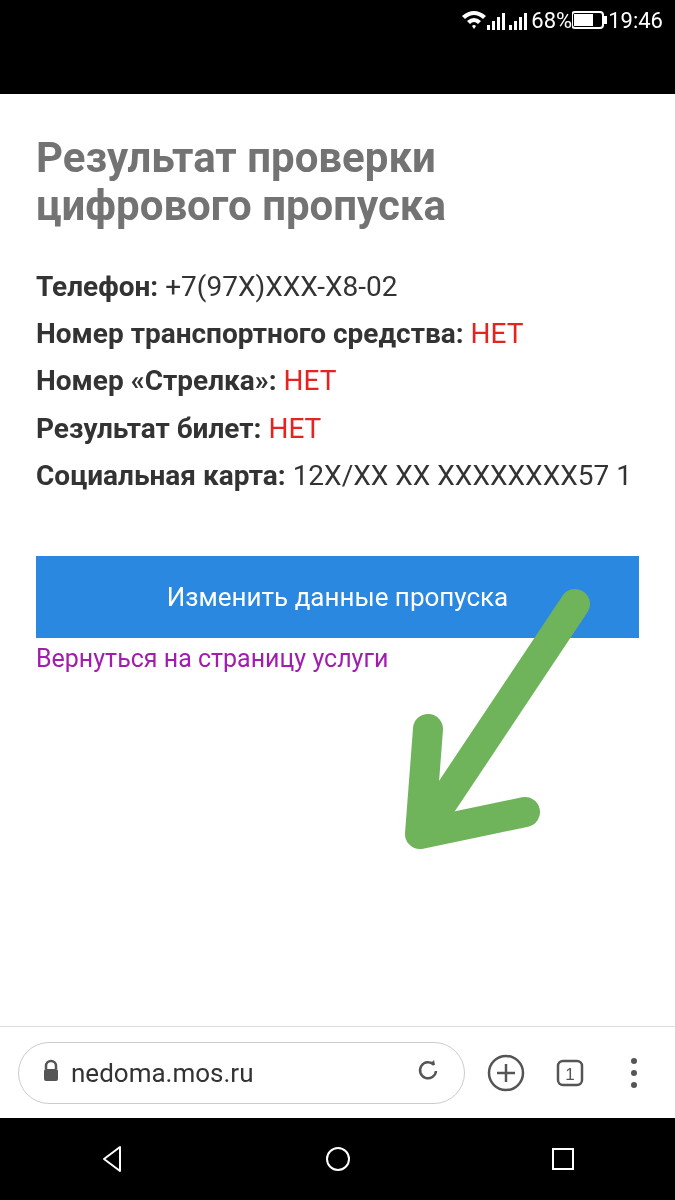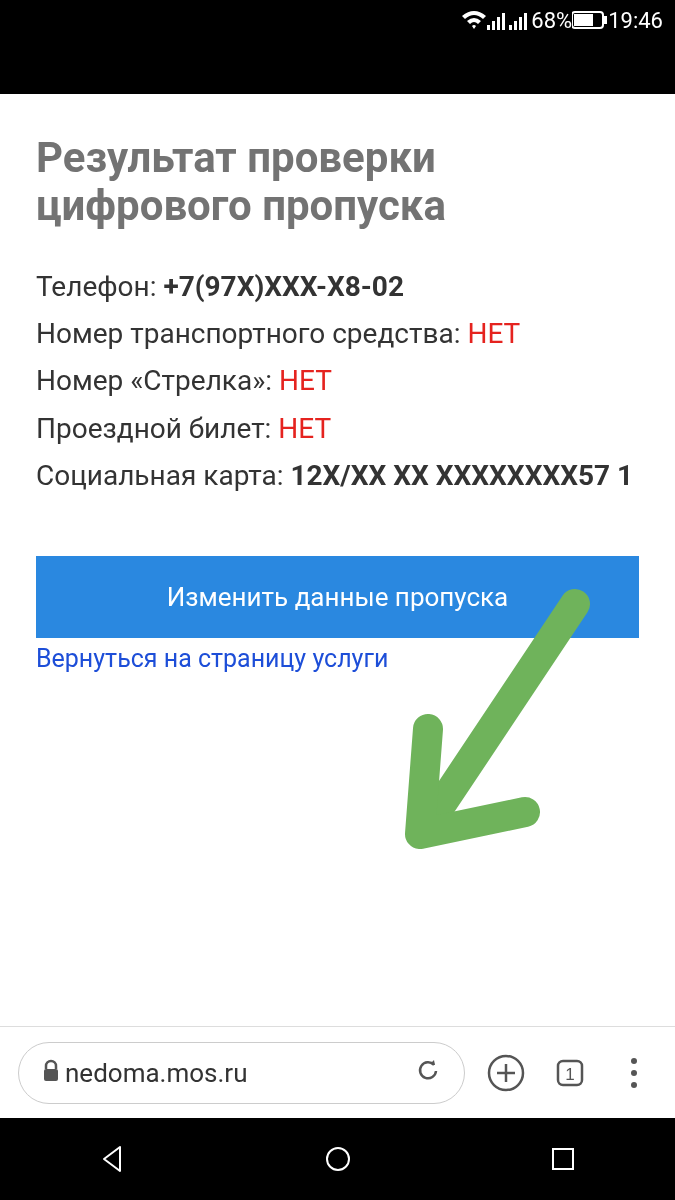--- a/index.html
+++ b/index.html
@@ -36,41 +36,41 @@
       color: #737373;
       line-height: 1.15;
       margin-bottom: 34px;
     }
     .field-row {
       font-size: 28px;
       color: #333;
       line-height: 1.55;
       margin-bottom: 4px;
     }
-    .field-label { font-weight: 400; }
-    .field-value { font-weight: 700; }
+    .field-label { font-weight: 700; }
+    .field-value { font-weight: 400; }
     .value-red {
       color: #e5231f;
       font-weight: 400;
     }
     .primary-btn {
       width: 100%;
       background: #2a88e0;
       color: #fff;
       border: none;
       padding: 26px 20px;
       font-size: 26px;
       text-align: center;
       margin-top: 54px;
       cursor: pointer;
       font-family: inherit;
     }
     .back-link {
       display: block;
-      color: #1d4ed8;
+      color: #a21caf;
       font-size: 25px;
       text-decoration: none;
       margin-top: 6px;
     }
     .annotation-arrow {
       position: absolute;
       top: 490px;
       left: 380px;
       pointer-events: none;
     }
@@ -85,21 +85,21 @@
     }
     .url-pill {
       flex: 1;
       background: #fff;
       border: 1px solid #ccc;
       border-radius: 44px;
       height: 62px;
       display: flex;
       align-items: center;
       padding: 0 22px;
-      gap: 4px;
+      gap: 10px;
     }
     .url-text {
       flex: 1;
       font-size: 26px;
       color: #333;
     }
     .browser-icon {
       width: 46px;
       height: 46px;
       display: flex;
@@ -180,21 +180,21 @@
     <span class="value-red">НЕТ</span>
   </div>
 
 
   <div class="field-row">
     <span class="field-label">Номер «Стрелка»:</span>
     <span class="value-red">НЕТ</span>
   </div>
 
   <div class="field-row">
-    <span class="field-label">Проездной билет:</span>
+    <span class="field-label">Результат билет:</span>
     <span class="value-red">НЕТ</span>
   </div>
 
   <div class="field-row">
     <span class="field-label">Социальная карта:</span>
     <span class="field-value">12X/XX XX XXXXXXXX57 1</span>
   </div>
 
   <button class="primary-btn">Изменить данные пропуска</button>
   <a href="#" class="back-link">Вернуться на страницу услуги</a>

